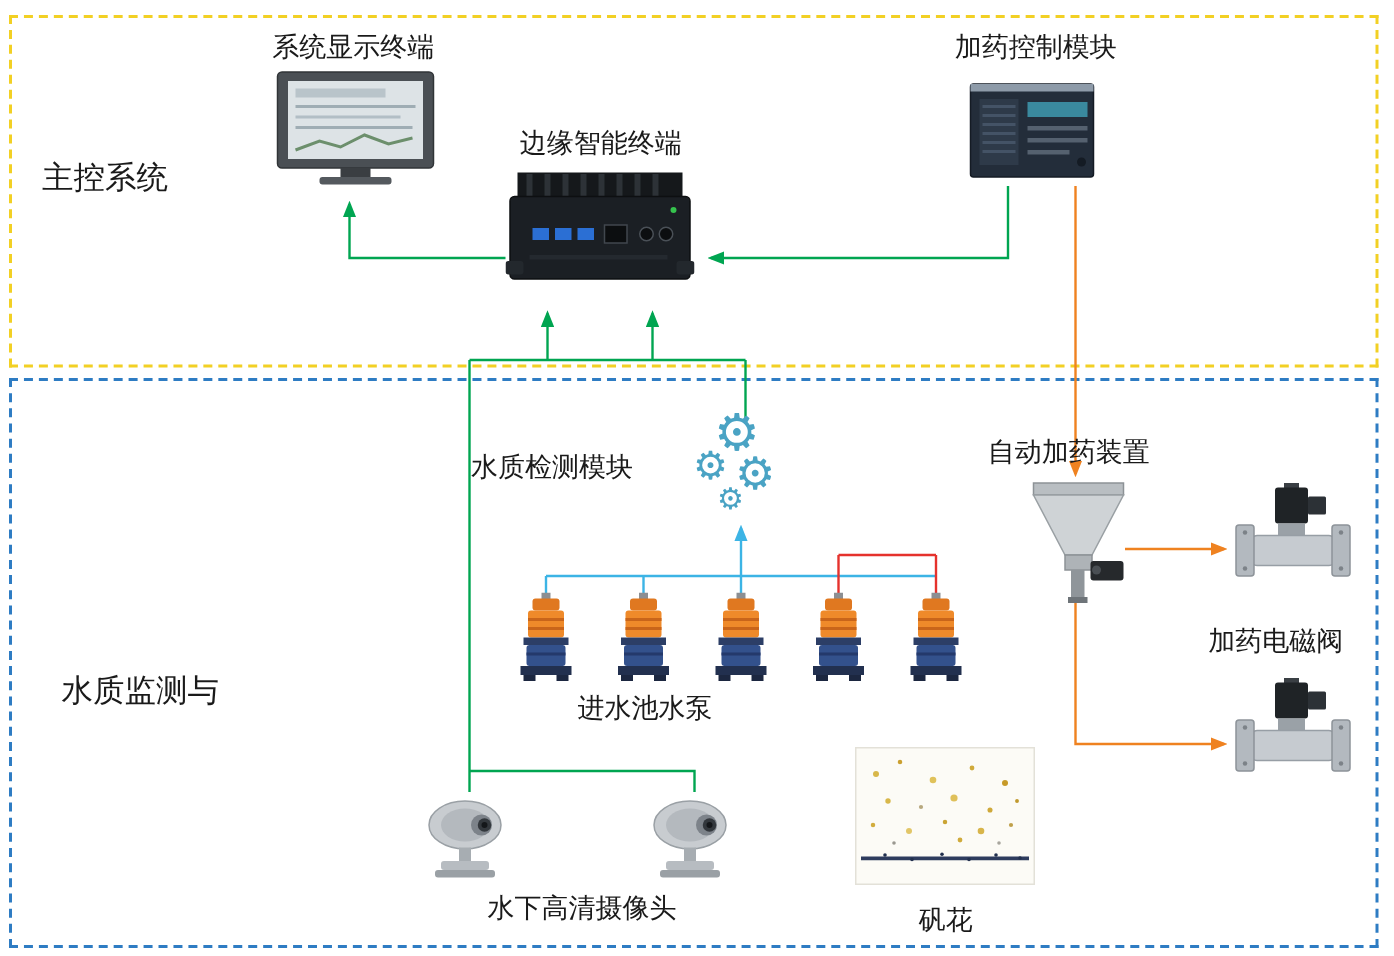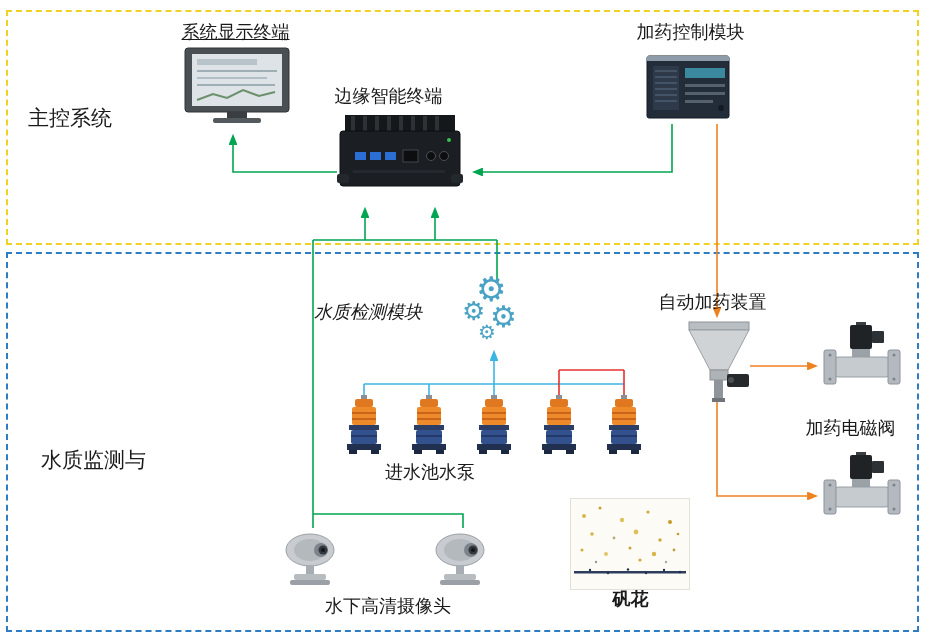--- a/index.html
+++ b/index.html
@@ -313,25 +313,25 @@
       <rect x="4" y="73" width="112" height="2.5" fill="#2e3c5e"></rect>
       <circle cx="20" cy="72" r="1.2" fill="#22304e"></circle>
         <circle cx="38" cy="75" r="1.2" fill="#22304e"></circle>
       <circle cx="58" cy="71.5" r="1.2" fill="#22304e"></circle>
         <circle cx="76" cy="75" r="1.2" fill="#22304e"></circle>
       <circle cx="94" cy="72" r="1.2" fill="#22304e"></circle>
         <circle cx="110" cy="74" r="1.2" fill="#22304e"></circle>
     </svg>
   </div>
 
-  <div class="lbl" style="left:148px;top:22px;width:175px;text-decoration:underline;">系统显示终端</div>
-  <div class="lbl" style="left:316px;top:86px;width:145px;">边缘智能终端</div>
+  <div class="lbl" style="left:148px;top:22px;width:175px;">系统显示终端</div>
+  <div class="lbl" style="left:328px;top:86px;width:145px;">边缘智能终端</div>
   <div class="lbl" style="left:618px;top:22px;width:145px;">加药控制模块</div>
   <div class="lbl side" style="left:12px;top:106px;width:100px;">主控系统</div>
   <div class="lbl side" style="left:21px;top:448px;width:125px;">水质监测与</div>
-  <div class="lbl" style="left:303px;top:302px;width:130px;font-style:italic;">水质检测模块</div>
+  <div class="lbl" style="left:303px;top:302px;width:130px;">水质检测模块</div>
   <div class="lbl" style="left:645px;top:292px;width:135px;">自动加药装置</div>
   <div class="lbl" style="left:788px;top:418px;width:125px;">加药电磁阀</div>
   <div class="lbl" style="left:365px;top:462px;width:130px;font-family:Liberation Serif, serif;">进水池水泵</div>
   <div class="lbl" style="left:298px;top:596px;width:180px;">水下高清摄像头</div>
-  <div class="lbl" style="left:598px;top:589px;width:65px;font-weight:bold;">矾花</div>
+  <div class="lbl" style="left:598px;top:604px;width:65px;">矾花</div>
 
 </div>
 
 </body></html>

